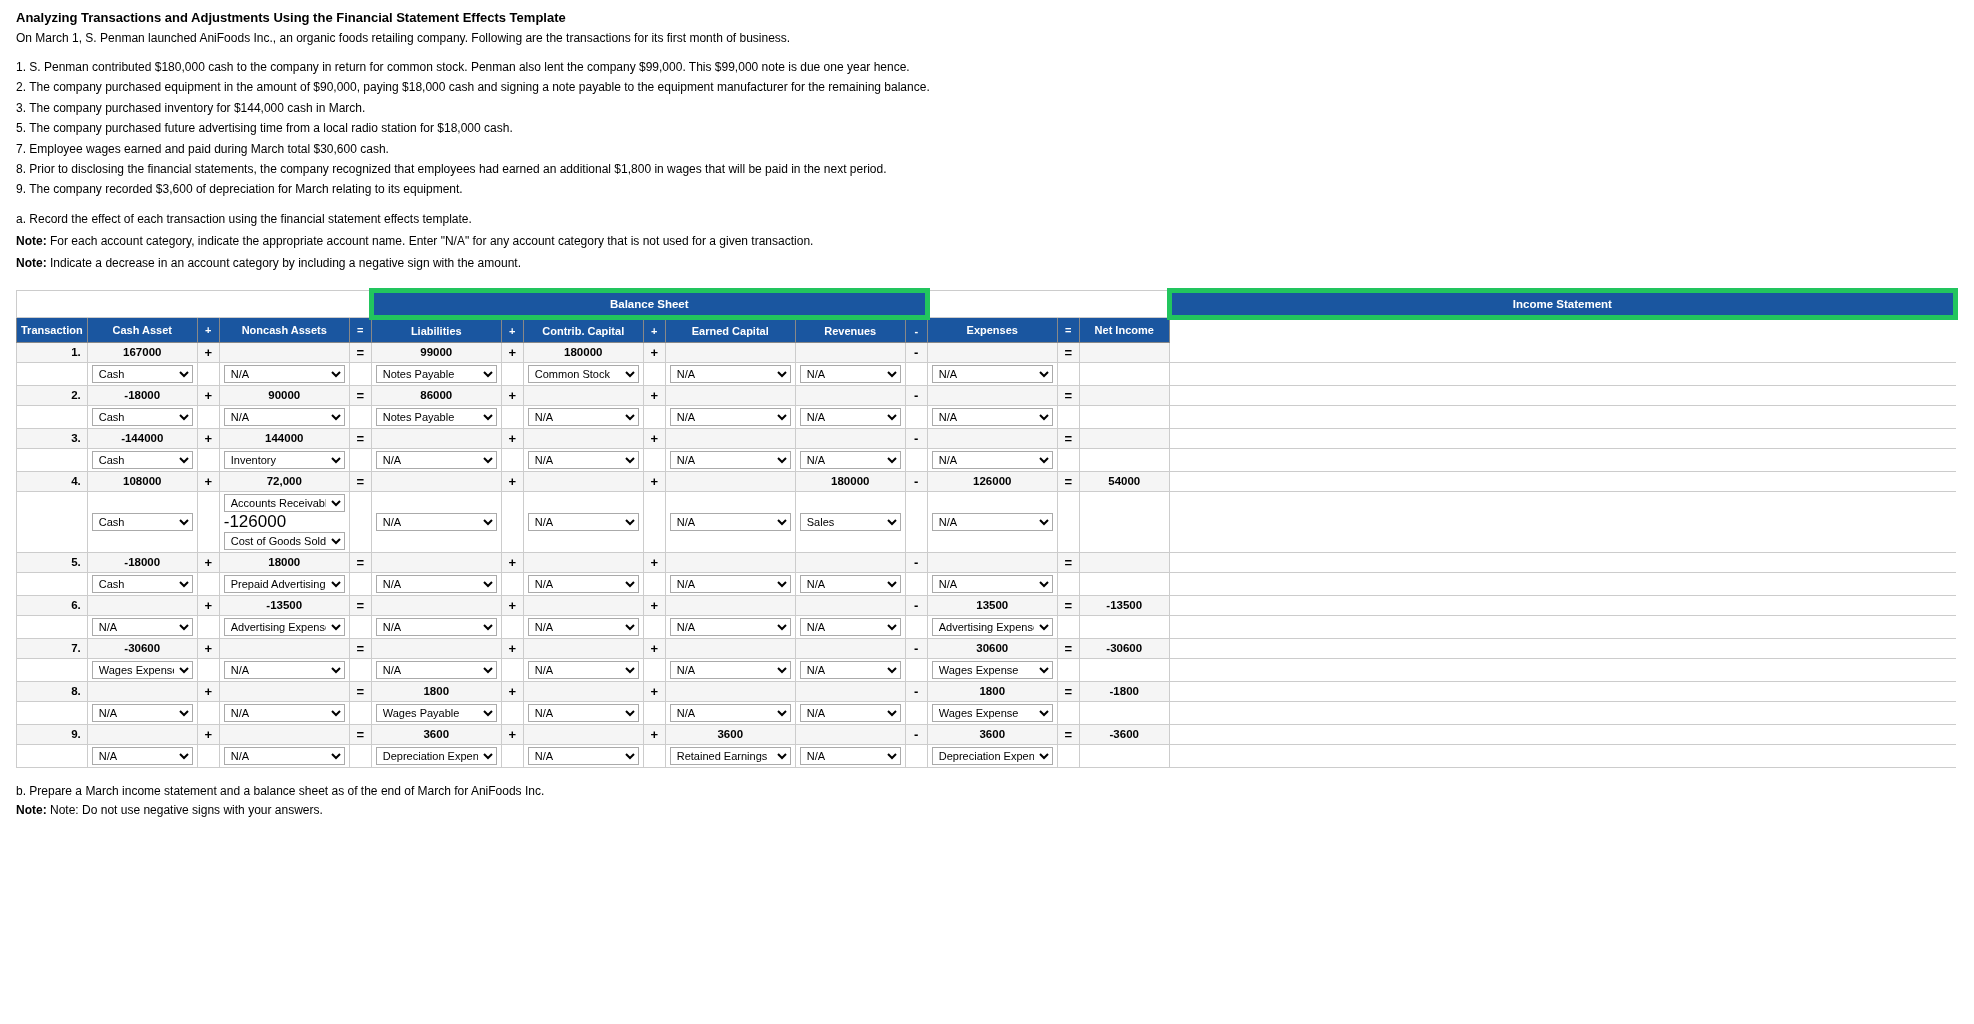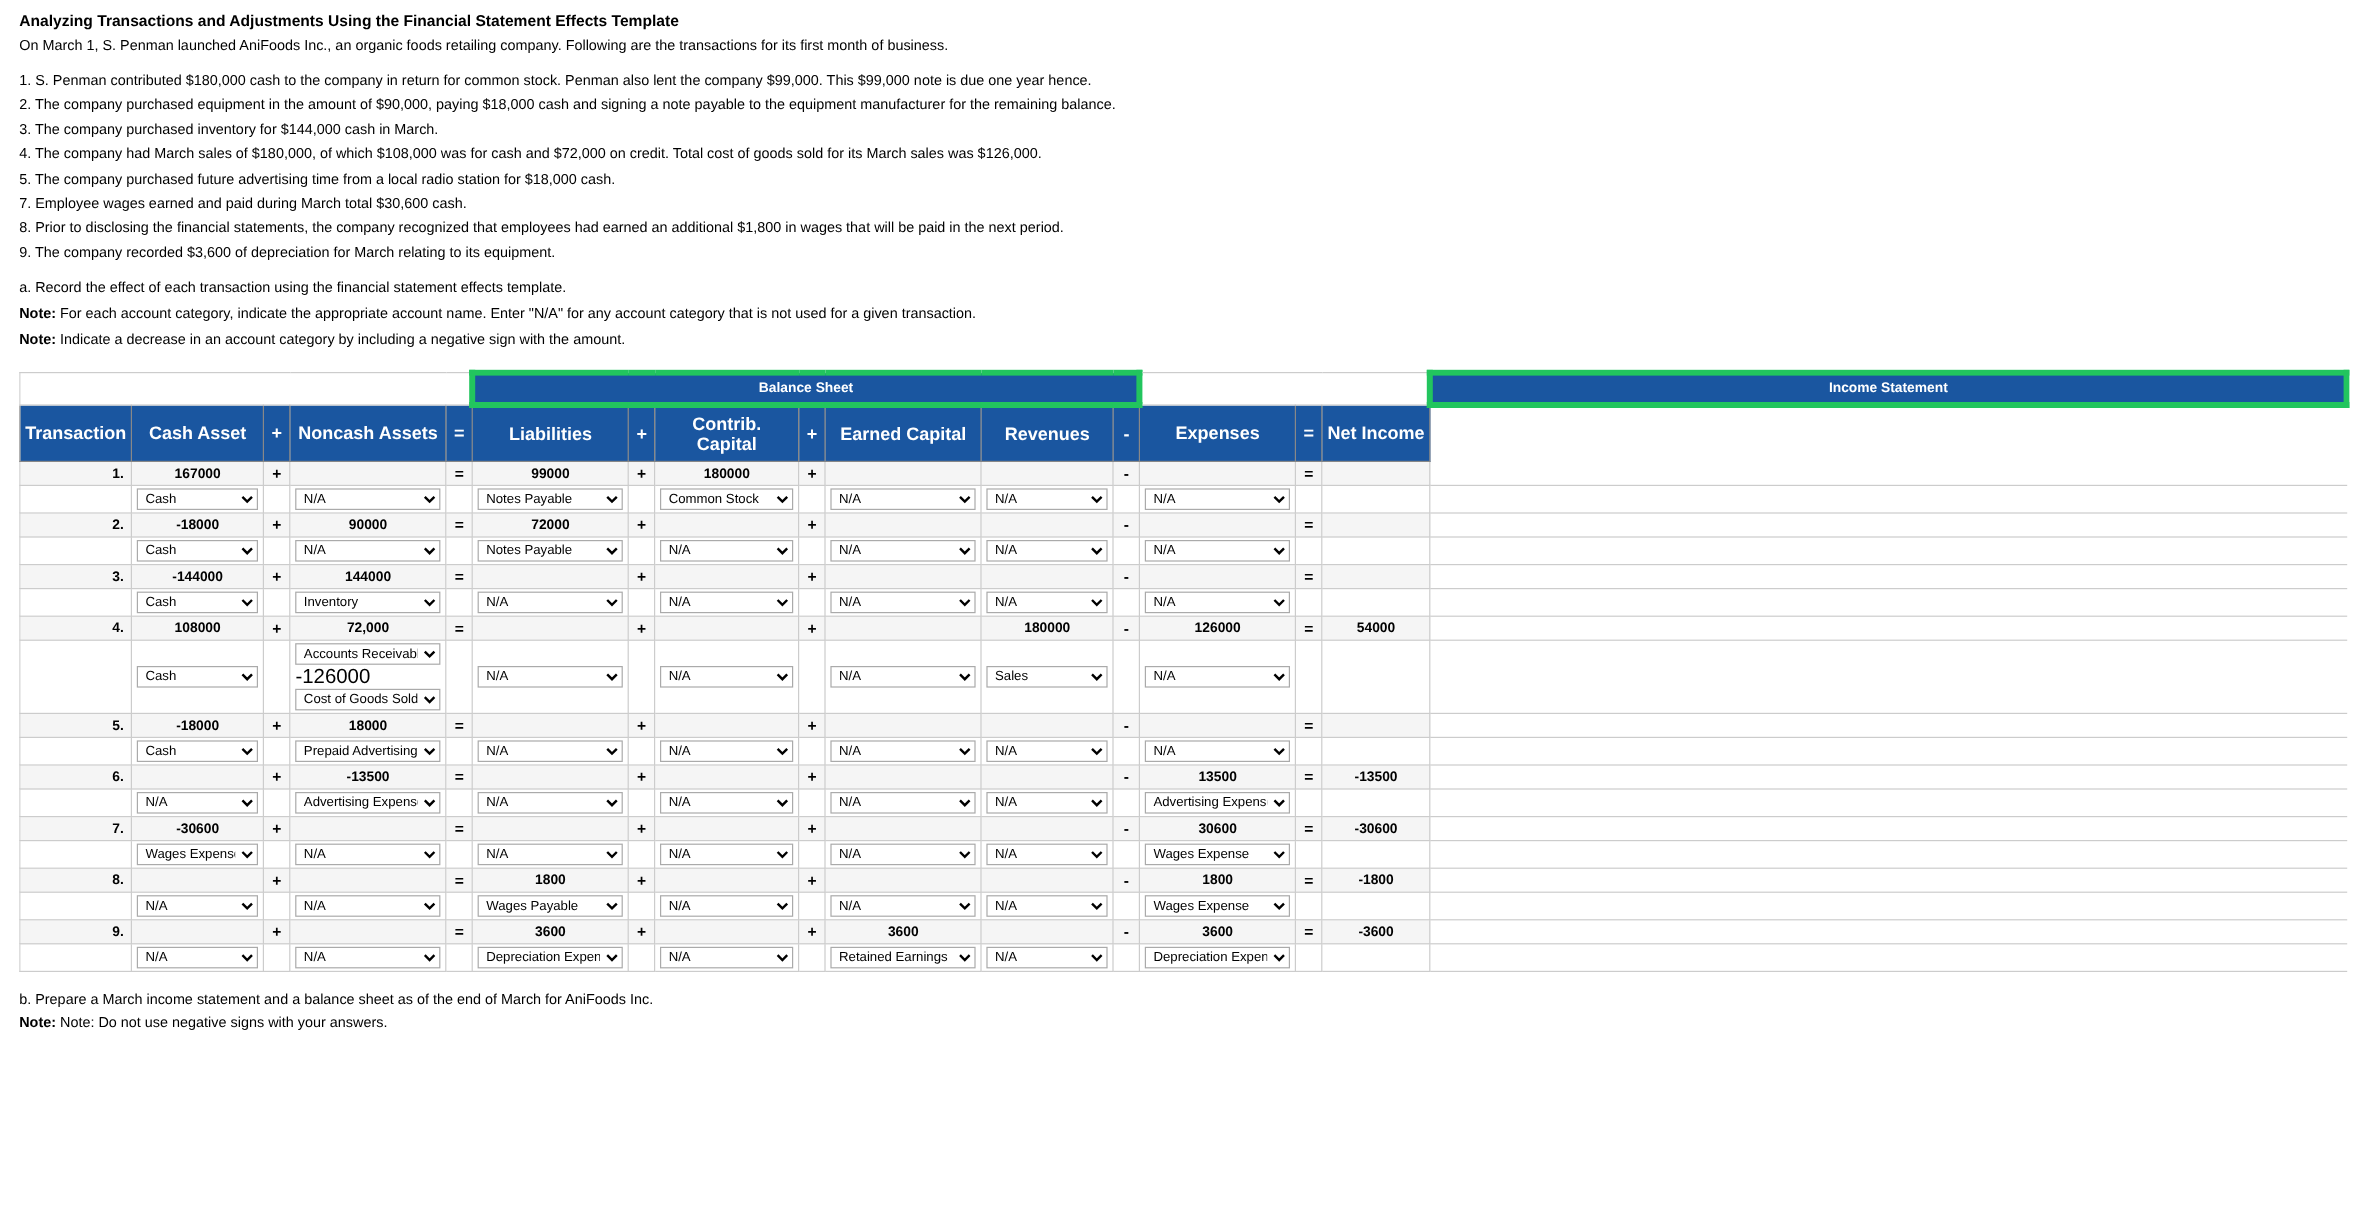--- a/index.html
+++ b/index.html
@@ -51,21 +51,21 @@
       font-weight: bold;
       border: 5px solid #22c55e;
     }
     thead tr.header-sub th {
       background: #1a56a0;
       color: #fff;
       text-align: center;
       padding: 5px 4px;
       font-weight: bold;
       border: 1px solid #888;
-      font-size: 15px;
+      font-size: 11px;
     }
     
     tbody tr {
       border-bottom: 1px solid #ccc;
     }
     tbody tr:nth-child(odd) {
       background: #f5f5f5;
     }
     tbody tr:nth-child(even) {
       background: #fff;
@@ -121,21 +121,20 @@
 </head>
 <body>
 
 <div class="title">Analyzing Transactions and Adjustments Using the Financial Statement Effects Template</div>
 <div class="intro">On March 1, S. Penman launched AniFoods Inc., an organic foods retailing company. Following are the transactions for its first month of business.</div>
 
 <div class="instructions">
   <div>1. S. Penman contributed $180,000 cash to the company in return for common stock. Penman also lent the company $99,000. This $99,000 note is due one year hence.</div>
   <div>2. The company purchased equipment in the amount of $90,000, paying $18,000 cash and signing a note payable to the equipment manufacturer for the remaining balance.</div>
   <div>3. The company purchased inventory for $144,000 cash in March.</div>
-  <div>4. The company had March sales of $180,000, of which $108,000 was for cash and $72,000 on credit. Total cost of goods sold for its March sales was $126,000.</div>
   <div>5. The company purchased future advertising time from a local radio station for $18,000 cash.</div>
   <div>7. Employee wages earned and paid during March total $30,600 cash.</div>
   <div>8. Prior to disclosing the financial statements, the company recognized that employees had earned an additional $1,800 in wages that will be paid in the next period.</div>
   <div>9. The company recorded $3,600 of depreciation for March relating to its equipment.</div>
 </div>
 
 <div class="note" style="margin-top:10px;">a. Record the effect of each transaction using the financial statement effects template.</div>
 <div class="note"><strong>Note:</strong> For each account category, indicate the appropriate account name. Enter "N/A" for any account category that is not used for a given transaction.</div>
 <div class="note"><strong>Note:</strong> Indicate a decrease in an account category by including a negative sign with the amount.</div>
 
@@ -200,21 +199,21 @@
           <td style="text-align: left;"><select><option>N/A</option></select></td>
           <td></td>
           <td></td>
         </tr>
         <tr>
           <td class="col-transaction transaction-num bold-val">2.</td>
           <td class="col-cash bold-val">-18000</td>
           <td class="col-op1 operator">+</td>
           <td class="col-noncash bold-val">90000</td>
           <td class="col-eq1 operator">=</td>
-          <td class="col-liabilities bold-val">72000</td>
+          <td class="col-liabilities bold-val">86000</td>
           <td class="col-op2 operator">+</td>
           <td class="col-contrib bold-val"></td>
           <td class="col-op3 operator">+</td>
           <td class="col-earned bold-val"></td>
           <td class="col-revenues bold-val"></td>
           <td class="col-minus operator">-</td>
           <td class="col-expenses bold-val"></td>
           <td class="col-eq2 operator">=</td>
           <td class="col-netincome bold-val"></td>
         </tr>

